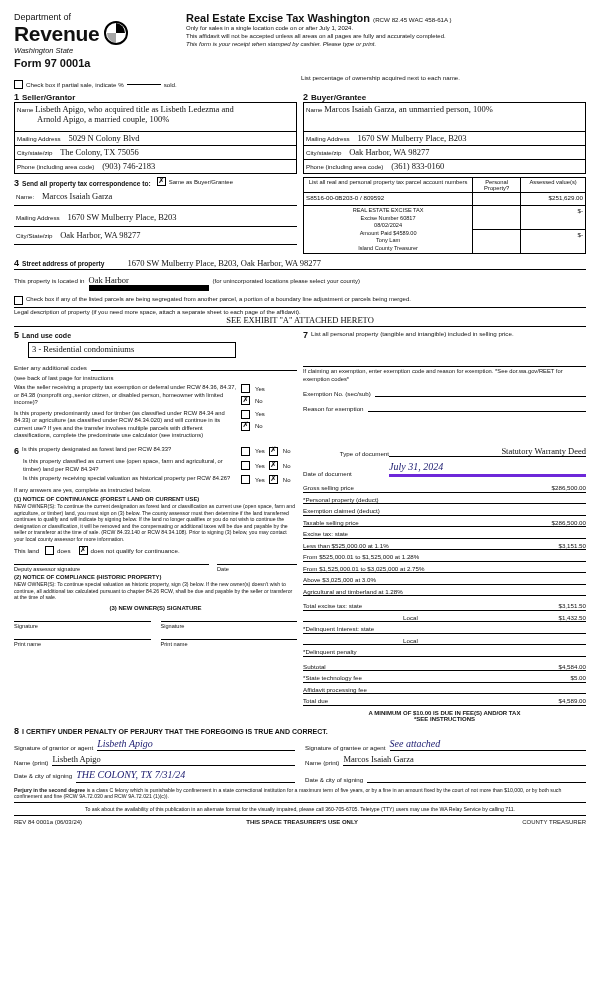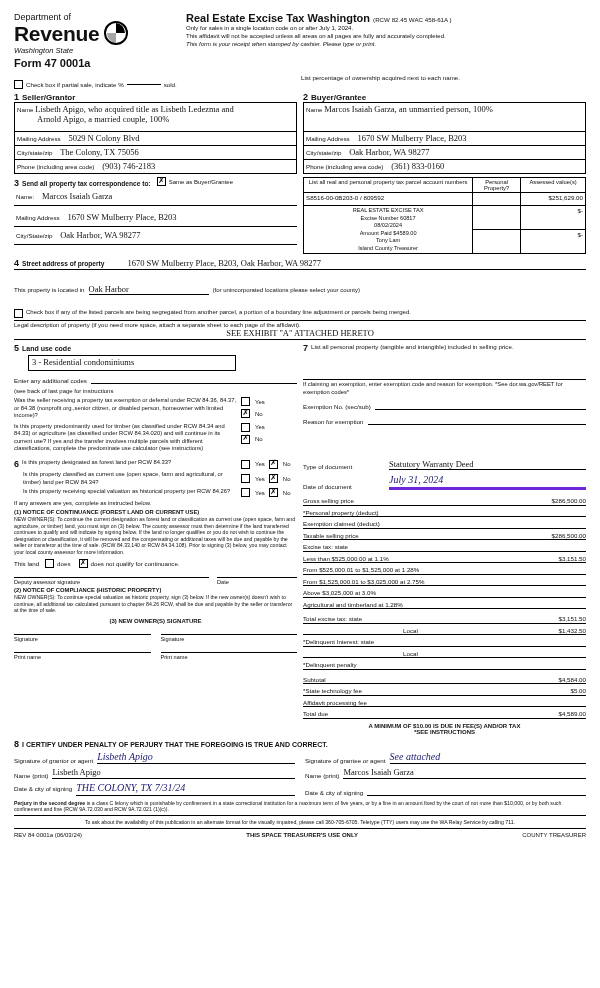--- a/index.html
+++ b/index.html
@@ -53,21 +53,21 @@
           <div class="wash">Washington State</div>
         </div>
         <span class="logo">
           <svg width="26" height="26" viewBox="0 0 26 26">
               <circle cx="13" cy="13" r="11" fill="none" stroke="#000" stroke-width="2"></circle>
               <path d="M13 3 A10 10 0 0 1 22 13 L13 13 Z" fill="#000"></path>
               <path d="M13 23 A10 10 0 0 1 4 13 L13 13 Z" fill="#000" opacity="0.35"></path>
             </svg>
         </span>
       </div>
-      <div class="formno">Form 47 0001a</div>
+      <div class="formno">Form 97 0001a</div>
     </div>
     <div class="hdr-right">
       <div class="title">
         <span style="font-size:11px;font-weight:bold;">Real Estate Excise Tax Washington</span>
         <span>(RCW 82.45 WAC 458-61A )</span>
       </div>
       <div class="sub">Only for sales in a single location code on or after July 1, 2024.</div>
       <div class="sub">This affidavit will not be accepted unless all areas on all pages are fully and accurately completed.</div>
       <div class="sub" style="font-style:italic">This form is your receipt when stamped by cashier.  Please type or print.</div>
     </div>
@@ -193,21 +193,21 @@
   </div>
 
   <div style="margin-top:4px;">
     <div style="display:flex;align-items:baseline;border-bottom:1px solid #000;padding-bottom:1px;">
       <span class="secnum">4</span>
       <span class="bold" style="font-size:6.6px;margin-left:3px;">Street address of property</span>
       <span class="hand2" style="margin-left:23px;">1670 SW Mulberry Place, B203, Oak Harbor, WA 98277</span>
     </div>
     <div style="display:flex;align-items:baseline;margin-top:2px;">
       <span style="font-size:6.2px;">This property is located in</span>
-      <span class="hand2" style="border-bottom:1px solid #000000;min-width:120px;margin:12px 4px;">Oak Harbor</span>
+      <span class="hand2" style="border-bottom:6px solid #000000;min-width:120px;margin:3px 4px;">Oak Harbor</span>
       <span style="font-size:6px;">(for unincorporated locations please select your county)</span>
     </div>
     <div style="display:flex;align-items:flex-start;margin-top:2px;">
       <span class="cb"></span>
       <span style="font-size:6px;">Check box if any of the listed parcels are being segregated from another parcel, a portion of a boundary line adjustment or parcels being merged.</span>
     </div>
     <div style="border-top:1px solid #000;margin-top:2px;padding-top:1px;font-size:6px;">Legal description of property (if you need more space, attach a separate sheet to each page of the affidavit).</div>
     <div class="c hand2" style="border-bottom:1px solid #000;padding-bottom:1px;">SEE EXHIBIT "A" ATTACHED HERETO</div>
   </div>
 
@@ -336,21 +336,21 @@
         <div style="flex:1;border-top:1px solid #000;font-size:5.6px;padding-top:1px;">Signature</div>
         <div style="flex:1;border-top:1px solid #000;font-size:5.6px;padding-top:1px;margin-left:10px;">Signature</div>
       </div>
       <div style="display:flex;margin-top:10px;">
         <div style="flex:1;border-top:1px solid #000;font-size:5.6px;padding-top:1px;">Print name</div>
         <div style="flex:1;border-top:1px solid #000;font-size:5.6px;padding-top:1px;margin-left:10px;">Print name</div>
       </div>
     </div>
 
     <div class="col">
-      <div style="display:flex;align-items:flex-end;">
+      <div style="display:flex;align-items:flex-end;text-align:right;">
         <span style="font-size:6.2px;width:86px;">Type of document</span>
         <span style="border-bottom:1px solid #000;flex:1;height:10px;" class="hand2">Statutory Warranty Deed</span>
       </div>
       <div style="display:flex;align-items:flex-end;margin-top:4px;">
         <span style="font-size:6.2px;width:86px;">Date of document</span>
         <span style="border-bottom:3px solid #6d28d9;flex:1;height:13px;" class="hand">July 31, 2024</span>
       </div>
 
       <div style="margin-top:4px;">
         <div class="amtrow">

